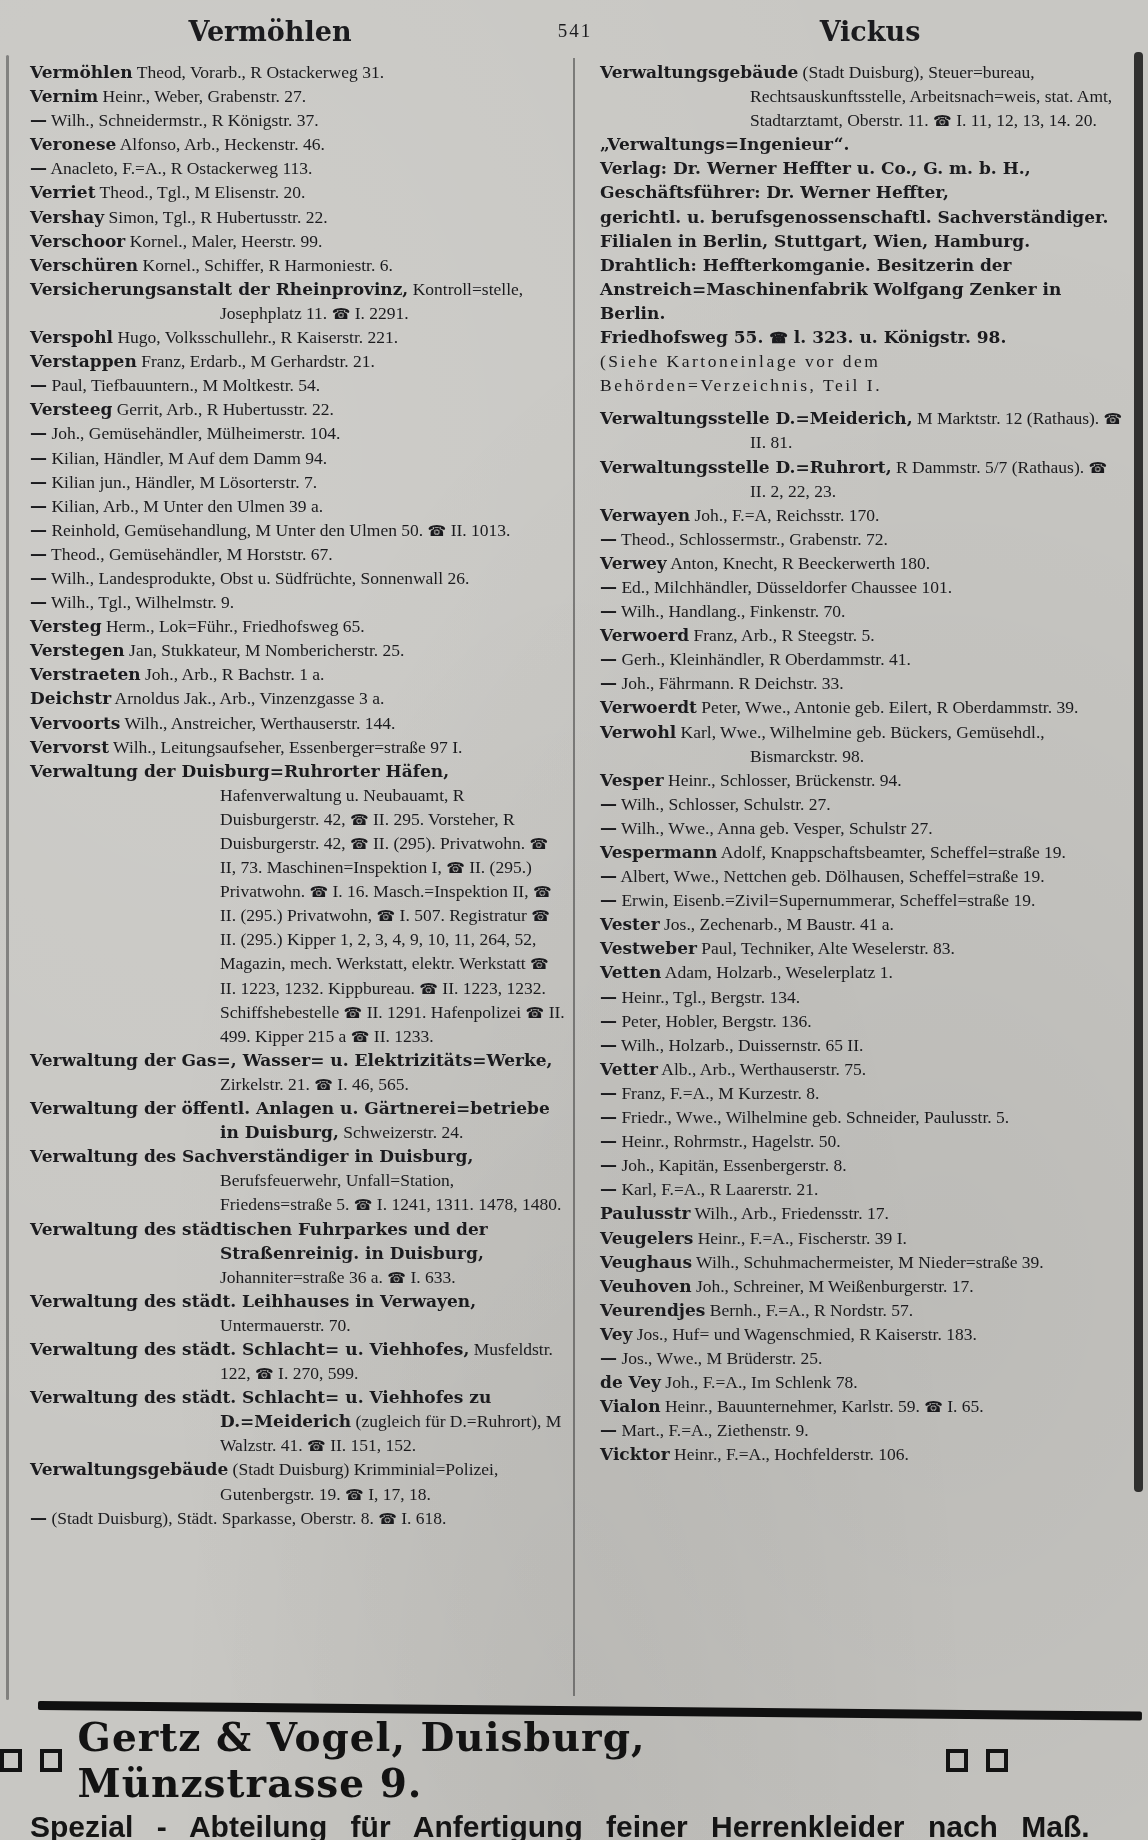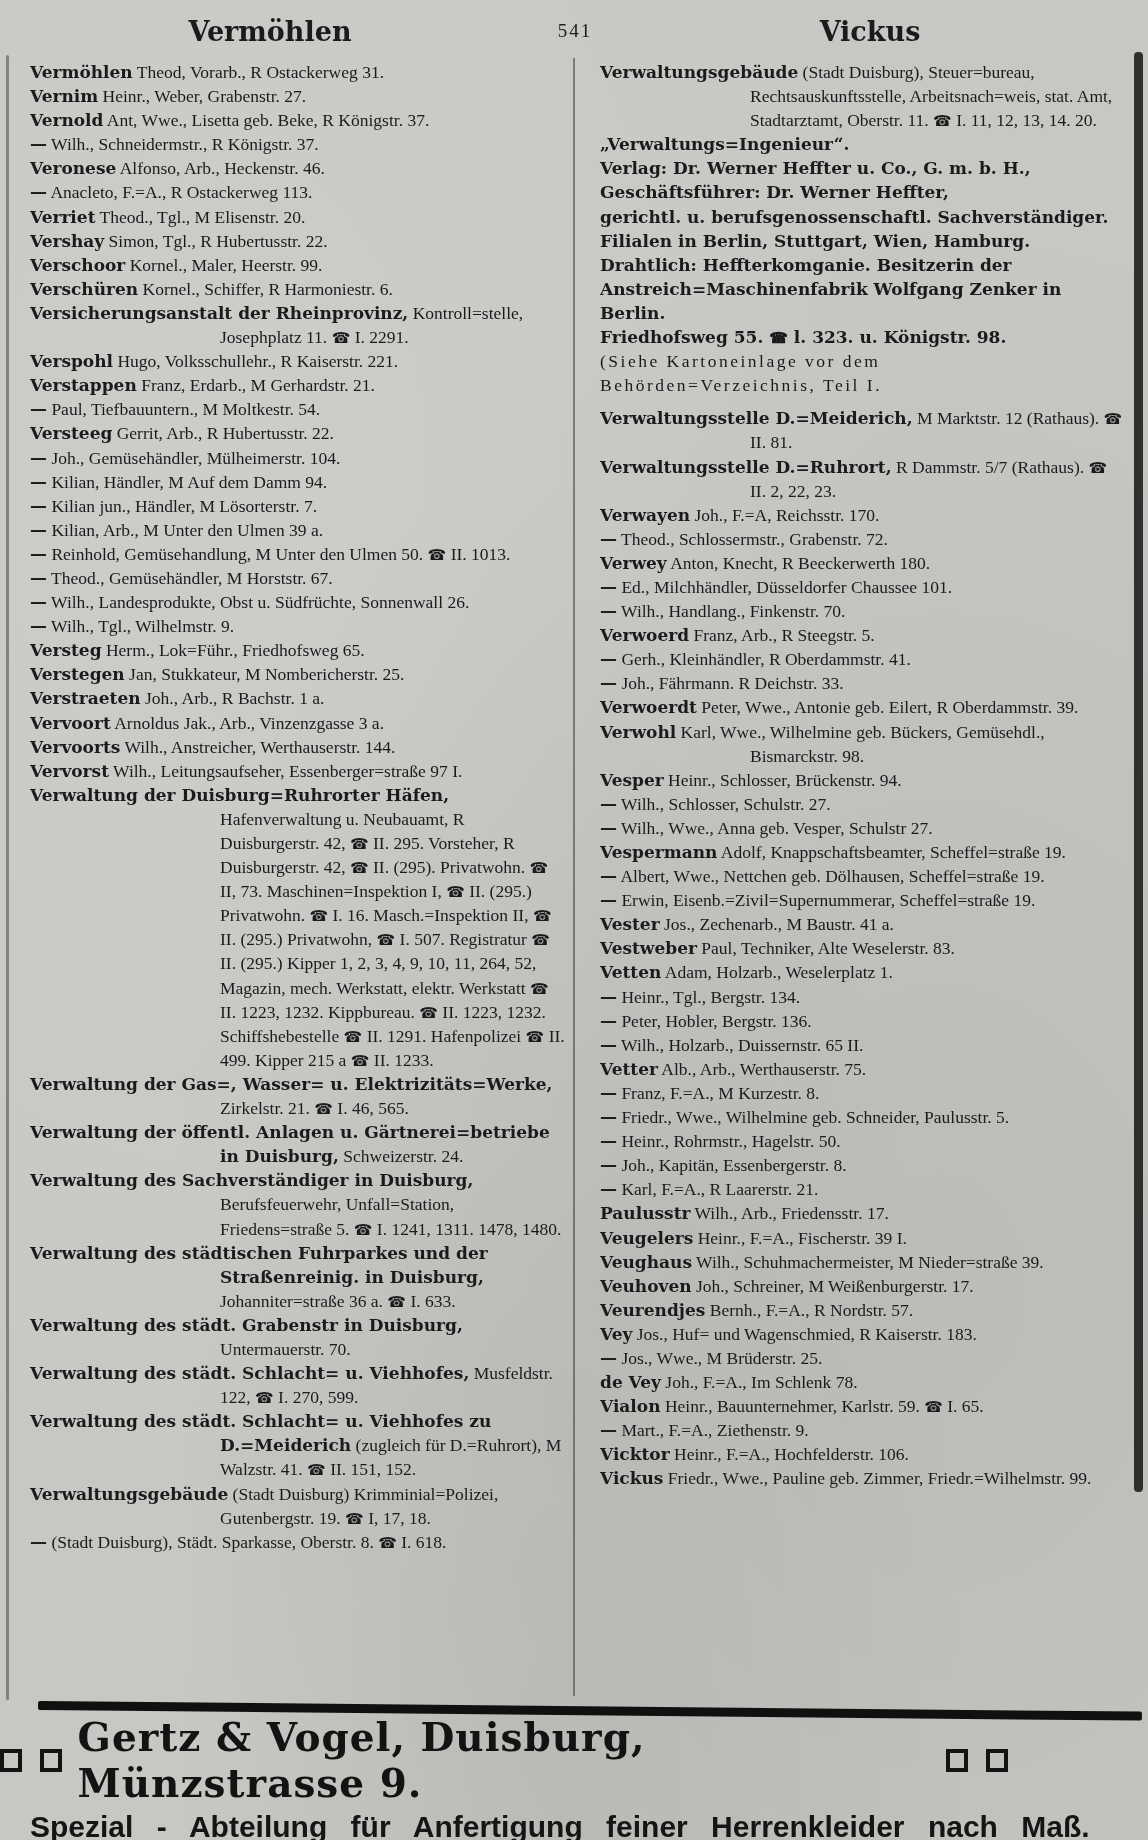--- a/index.html
+++ b/index.html
@@ -54,21 +54,20 @@
   <div class="hdr-num">541</div>
   <div class="hdr-word hdr-right">Vickus</div>
 
   <div class="edge-left"></div>
   <div class="edge-right"></div>
   <div class="divider"></div>
 
   <div class="col col-left">
       <div class="entry"><span class="head">Vermöhlen</span> Theod, Vorarb., R Ostackerweg 31.</div>
       <div class="entry"><span class="head">Vernim</span> Heinr., Weber, Grabenstr. 27.</div>
-      <div class="entry"><span class="head">Vernold</span> Ant, Wwe., Lisetta geb. Beke, R Königstr. 37.</div>
       <div class="entry"><span class="head">—</span> Wilh., Schneidermstr., R Königstr. 37.</div>
       <div class="entry"><span class="head">Veronese</span> Alfonso, Arb., Heckenstr. 46.</div>
       <div class="entry"><span class="head">—</span> Anacleto, F.=A., R Ostackerweg 113.</div>
       <div class="entry"><span class="head">Verriet</span> Theod., Tgl., M Elisenstr. 20.</div>
       <div class="entry"><span class="head">Vershay</span> Simon, Tgl., R Hubertusstr. 22.</div>
       <div class="entry"><span class="head">Verschoor</span> Kornel., Maler, Heerstr. 99.</div>
       <div class="entry"><span class="head">Verschüren</span> Kornel., Schiffer, R Harmoniestr. 6.</div>
       <div class="entry"><span class="head">Versicherungsanstalt der Rheinprovinz,</span> Kontroll=stelle, Josephplatz 11. <span class="ph">☎</span> I. 2291.</div>
       <div class="entry"><span class="head">Verspohl</span> Hugo, Volksschullehr., R Kaiserstr. 221.</div>
       <div class="entry"><span class="head">Verstappen</span> Franz, Erdarb., M Gerhardstr. 21.</div>
@@ -78,29 +77,29 @@
       <div class="entry"><span class="head">—</span> Kilian, Händler, M Auf dem Damm 94.</div>
       <div class="entry"><span class="head">—</span> Kilian jun., Händler, M Lösorterstr. 7.</div>
       <div class="entry"><span class="head">—</span> Kilian, Arb., M Unter den Ulmen 39 a.</div>
       <div class="entry"><span class="head">—</span> Reinhold, Gemüsehandlung, M Unter den Ulmen 50. <span class="ph">☎</span> II. 1013.</div>
       <div class="entry"><span class="head">—</span> Theod., Gemüsehändler, M Horststr. 67.</div>
       <div class="entry"><span class="head">—</span> Wilh., Landesprodukte, Obst u. Südfrüchte, Sonnenwall 26.</div>
       <div class="entry"><span class="head">—</span> Wilh., Tgl., Wilhelmstr. 9.</div>
       <div class="entry"><span class="head">Versteg</span> Herm., Lok=Führ., Friedhofsweg 65.</div>
       <div class="entry"><span class="head">Verstegen</span> Jan, Stukkateur, M Nombericherstr. 25.</div>
       <div class="entry"><span class="head">Verstraeten</span> Joh., Arb., R Bachstr. 1 a.</div>
-      <div class="entry"><span class="head">Vervoort</span> Arnoldus Jak., Arb., Vinzenzgasse 3 a.</div>
+      <div class="entry"><span class="head">Deichstr</span> Arnoldus Jak., Arb., Vinzenzgasse 3 a.</div>
       <div class="entry"><span class="head">Vervoorts</span> Wilh., Anstreicher, Werthauserstr. 144.</div>
       <div class="entry"><span class="head">Vervorst</span> Wilh., Leitungsaufseher, Essenberger=straße 97 I.</div>
       <div class="entry"><span class="head">Verwaltung der Duisburg=Ruhrorter Häfen,</span> Hafenverwaltung u. Neubauamt, R Duisburgerstr. 42, <span class="ph">☎</span> II. 295. Vorsteher, R Duisburgerstr. 42, <span class="ph">☎</span> II. (295). Privatwohn. <span class="ph">☎</span> II, 73. Maschinen=Inspektion I, <span class="ph">☎</span> II. (295.) Privatwohn. <span class="ph">☎</span> I. 16. Masch.=Inspektion II, <span class="ph">☎</span> II. (295.) Privatwohn, <span class="ph">☎</span> I. 507. Registratur <span class="ph">☎</span> II. (295.) Kipper 1, 2, 3, 4, 9, 10, 11, 264, 52, Magazin, mech. Werkstatt, elektr. Werkstatt <span class="ph">☎</span> II. 1223, 1232. Kippbureau. <span class="ph">☎</span> II. 1223, 1232. Schiffshebestelle <span class="ph">☎</span> II. 1291. Hafenpolizei <span class="ph">☎</span> II. 499. Kipper 215 a <span class="ph">☎</span> II. 1233.</div>
       <div class="entry"><span class="head">Verwaltung der Gas=, Wasser= u. Elektrizitäts=Werke,</span> Zirkelstr. 21. <span class="ph">☎</span> I. 46, 565.</div>
       <div class="entry"><span class="head">Verwaltung der öffentl. Anlagen u. Gärtnerei=betriebe in Duisburg,</span> Schweizerstr. 24.</div>
       <div class="entry"><span class="head">Verwaltung des Sachverständiger in Duisburg,</span> Berufsfeuerwehr, Unfall=Station, Friedens=straße 5. <span class="ph">☎</span> I. 1241, 1311. 1478, 1480.</div>
       <div class="entry"><span class="head">Verwaltung des städtischen Fuhrparkes und der Straßenreinig. in Duisburg,</span> Johanniter=straße 36 a. <span class="ph">☎</span> I. 633.</div>
-      <div class="entry"><span class="head">Verwaltung des städt. Grabenstr in Duisburg,</span> Untermauerstr. 70.</div>
+      <div class="entry"><span class="head">Verwaltung des städt. Leihhauses in Verwayen,</span> Untermauerstr. 70.</div>
       <div class="entry"><span class="head">Verwaltung des städt. Schlacht= u. Viehhofes,</span> Musfeldstr. 122, <span class="ph">☎</span> I. 270, 599.</div>
       <div class="entry"><span class="head">Verwaltung des städt. Schlacht= u. Viehhofes zu D.=Meiderich</span> (zugleich für D.=Ruhrort), M Walzstr. 41. <span class="ph">☎</span> II. 151, 152.</div>
       <div class="entry"><span class="head">Verwaltungsgebäude</span> (Stadt Duisburg) Krimminial=Polizei, Gutenbergstr. 19. <span class="ph">☎</span> I, 17, 18.</div>
       <div class="entry"><span class="head">—</span> (Stadt Duisburg), Städt. Sparkasse, Oberstr. 8. <span class="ph">☎</span> I. 618.</div>
     </div>
   <div class="col col-right">
       <div class="entry"><span class="head">Verwaltungsgebäude</span> (Stadt Duisburg), Steuer=bureau, Rechtsauskunftsstelle, Arbeitsnach=weis, stat. Amt, Stadtarztamt, Oberstr. 11. <span class="ph">☎</span> I. 11, 12, 13, 14. 20.</div>
       <div class="entry center"><span class="head">„Verwaltungs=Ingenieur“.</span></div>
       <div class="entry"><span class="head">Verlag: Dr. Werner Heffter u. Co., G. m. b. H.,</span></div>
       <div class="entry center"><span class="head">Geschäftsführer: Dr. Werner Heffter,</span></div>
@@ -146,21 +145,20 @@
       <div class="entry"><span class="head">Veugelers</span> Heinr., F.=A., Fischerstr. 39 I.</div>
       <div class="entry"><span class="head">Veughaus</span> Wilh., Schuhmachermeister, M Nieder=straße 39.</div>
       <div class="entry"><span class="head">Veuhoven</span> Joh., Schreiner, M Weißenburgerstr. 17.</div>
       <div class="entry"><span class="head">Veurendjes</span> Bernh., F.=A., R Nordstr. 57.</div>
       <div class="entry"><span class="head">Vey</span> Jos., Huf= und Wagenschmied, R Kaiserstr. 183.</div>
       <div class="entry"><span class="head">—</span> Jos., Wwe., M Brüderstr. 25.</div>
       <div class="entry"><span class="head">de Vey</span> Joh., F.=A., Im Schlenk 78.</div>
       <div class="entry"><span class="head">Vialon</span> Heinr., Bauunternehmer, Karlstr. 59. <span class="ph">☎</span> I. 65.</div>
       <div class="entry"><span class="head">—</span> Mart., F.=A., Ziethenstr. 9.</div>
       <div class="entry"><span class="head">Vicktor</span> Heinr., F.=A., Hochfelderstr. 106.</div>
-      <div class="entry"><span class="head">Vickus</span> Friedr., Wwe., Pauline geb. Zimmer, Friedr.=Wilhelmstr. 99.</div>
     </div>
 
   <div class="thick-rule"></div>
 
   <div class="ad">
     <div class="ad-line1">
       <span class="sq"></span>
         <span class="sq"></span>
       <span>Gertz &amp; Vogel, Duisburg, Münzstrasse 9.</span>
       <span class="sq"></span>

